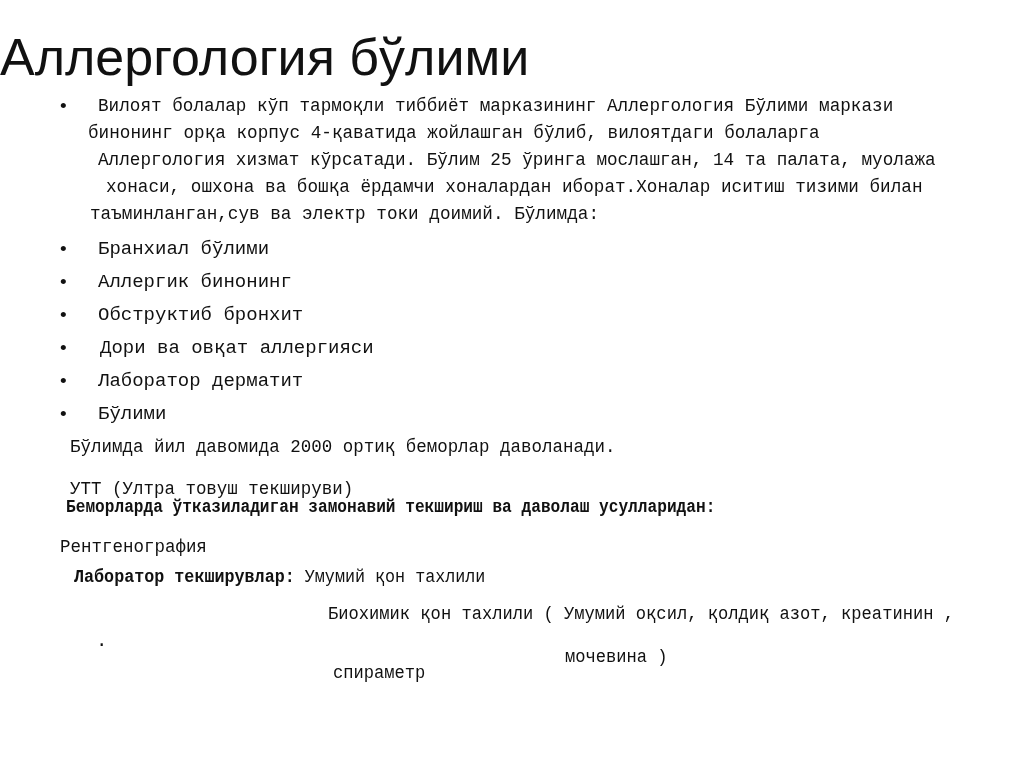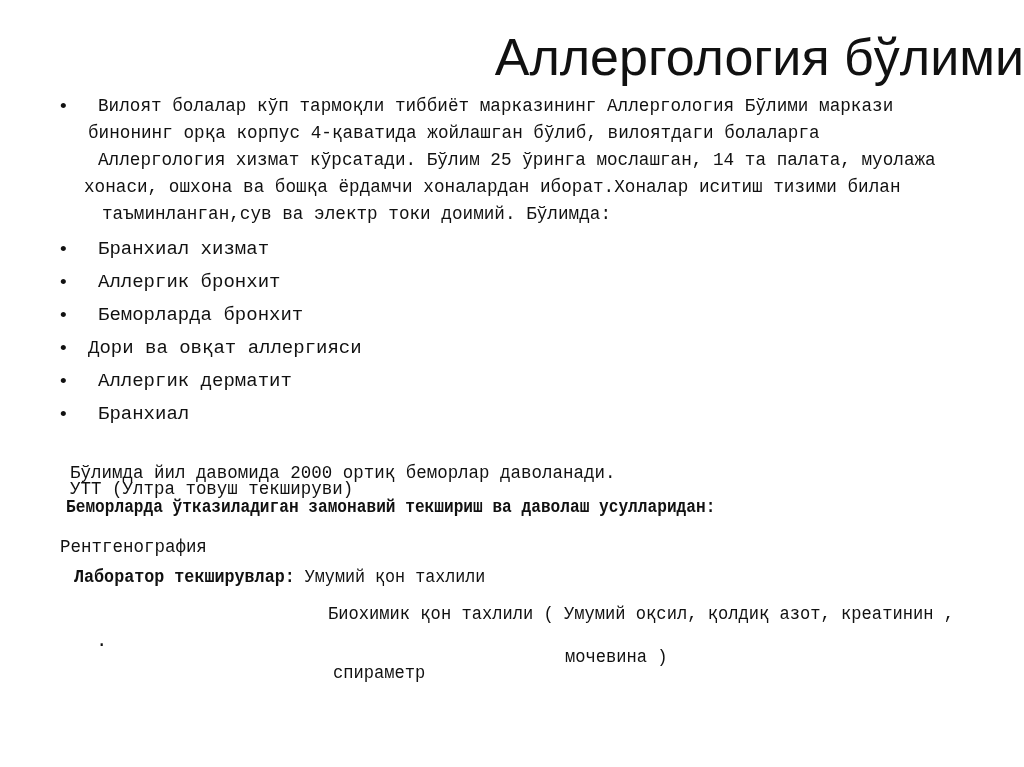--- a/index.html
+++ b/index.html
@@ -1,51 +1,51 @@
 <!DOCTYPE html>
 <html><head>
   <meta charset="utf-8">
   <style>
     html, body { margin:0; padding:0; background:#ffffff; }
     body { width:1024px; height:767px; position:relative; overflow:hidden;
            font-family:"Liberation Sans", sans-serif; color:#111; }
-    .title { position:absolute; left:0; width:1024px; top:22px; text-align:right;
+    .title { position:absolute; left:0; width:1024px; top:22px; text-align:left;
              font-size:52px; line-height:70px; color:#111; }
     .line { position:absolute; white-space:nowrap; font-size:19px; line-height:26px;font-family:Liberation Mono, monospace; }
     .bullet { position:absolute; left:60px; font-size:19px; line-height:26px; }
     .cond { display:inline-block; transform-origin:left center; }
     .bold { font-weight:bold; }
   </style>
 </head>
 <body>
 
 <div>
   <div class="title">Аллергология бўлими</div>
 
   <span class="bullet" style="top:93px">•</span>
   <div class="line" style="left:98px;top:93px"><span class="cond" style="transform:scaleX(0.93)">Вилоят  болалар кўп тармоқли тиббиёт марказининг Аллергология Бўлими маркази</span></div>
   <div class="line" style="left:88px;top:120px"><span class="cond" style="transform:scaleX(0.93)">бинонинг орқа корпус 4-қаватида жойлашган бўлиб, вилоятдаги болаларга</span></div>
   <div class="line" style="left:98px;top:147px"><span class="cond" style="transform:scaleX(0.93)">Аллергология хизмат кўрсатади. Бўлим 25 ўринга мослашган, 14 та палата, муолажа</span></div>
-  <div class="line" style="left:84px;top:174px"><span class="cond" style="transform:scaleX(0.93)">хонаси, ошхона ва бошқа ёрдамчи хоналардан иборат.Хоналар иситиш тизими билан</span></div>
-  <div class="line" style="left:102px;top:201px"><span class="cond" style="transform:scaleX(0.93)">таъминланган,сув ва электр токи доимий. Бўлимда:</span></div>
+  <div class="line" style="left:106px;top:174px"><span class="cond" style="transform:scaleX(0.93)">хонаси, ошхона ва бошқа ёрдамчи хоналардан иборат.Хоналар иситиш тизими билан</span></div>
+  <div class="line" style="left:90px;top:201px"><span class="cond" style="transform:scaleX(0.93)">таъминланган,сув ва электр токи доимий. Бўлимда:</span></div>
 
   <span class="bullet" style="top:236px">•</span>
-  <div class="line" style="left:98px;top:236px">Бранхиал хизмат</div>
+  <div class="line" style="left:98px;top:236px">Бранхиал бўлими</div>
   <span class="bullet" style="top:269px">•</span>
-  <div class="line" style="left:98px;top:269px">Аллергик бронхит</div>
+  <div class="line" style="left:98px;top:269px">Аллергик бинонинг</div>
   <span class="bullet" style="top:302px">•</span>
-  <div class="line" style="left:98px;top:302px">Беморларда бронхит</div>
+  <div class="line" style="left:98px;top:302px">Обструктиб бронхит</div>
   <span class="bullet" style="top:335px">•</span>
-  <div class="line" style="left:88px;top:335px">Дори ва овқат аллергияси</div>
+  <div class="line" style="left:100px;top:335px">Дори ва овқат аллергияси</div>
   <span class="bullet" style="top:368px">•</span>
-  <div class="line" style="left:98px;top:368px">Аллергик дерматит</div>
+  <div class="line" style="left:98px;top:368px">Лаборатор дерматит</div>
   <span class="bullet" style="top:401px">•</span>
-  <div class="line" style="left:98px;top:401px">Бранхиал</div>
+  <div class="line" style="left:98px;top:401px">Бўлими</div>
 
-  <div class="line" style="left:70px;top:460px"><span class="cond" style="transform:scaleX(0.92)">Бўлимда йил давомида 2000 ортиқ  беморлар даволанади.</span></div>
+  <div class="line" style="left:70px;top:434px"><span class="cond" style="transform:scaleX(0.92)">Бўлимда йил давомида 2000 ортиқ  беморлар даволанади.</span></div>
   <div class="line bold" style="left:66px;top:494px"><span class="cond" style="transform:scaleX(0.85)">Беморларда ўтказиладиган замонавий текшириш ва даволаш усулларидан:</span></div>
   <div class="line" style="left:70px;top:476px"><span class="cond" style="transform:scaleX(0.92)">УТТ (Ултра товуш текшируви)</span></div>
   <div class="line" style="left:60px;top:534px"><span class="cond" style="transform:scaleX(0.92)">Рентгенография</span></div>
 
   <div class="line" style="left:74px;top:564px">
     <span class="cond" style="transform:scaleX(0.88)">
       <span class="bold">Лаборатор текширувлар:</span>
       <span>Умумий  қон тахлили</span>
     </span>
   </div>

